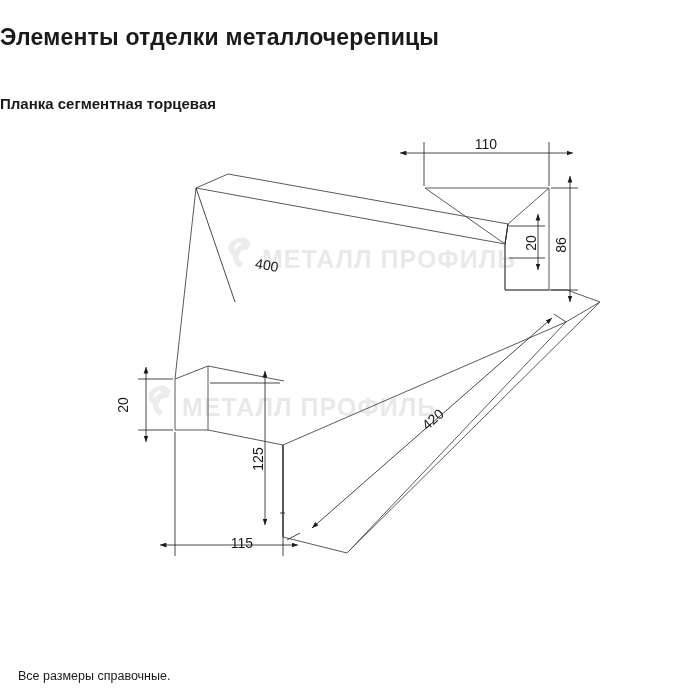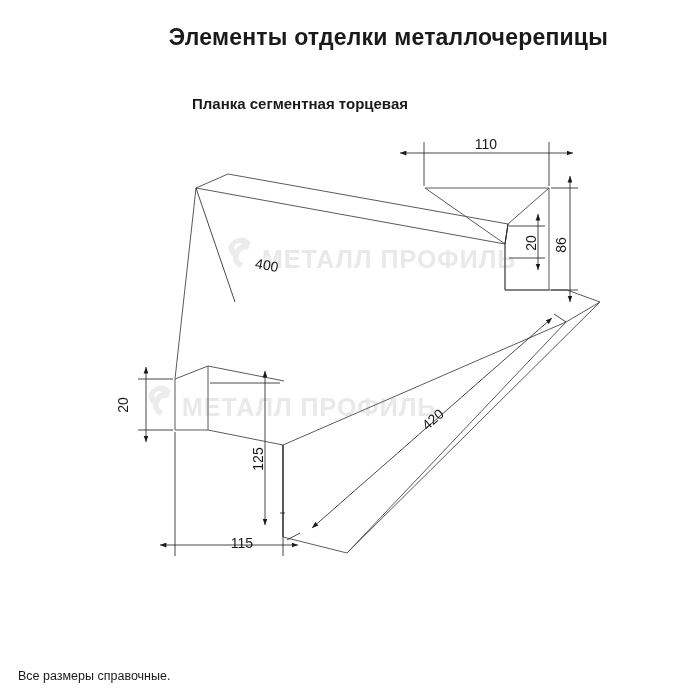--- a/index.html
+++ b/index.html
@@ -19,31 +19,31 @@
     position: absolute;
     inset: 0;
     width: 700px;
     height: 700px;
   }
   .title {
     position: absolute;
     top: 24px;
     left: 0;
     width: 608px;
-    text-align: right;
+    text-align: left;
     font-size: 23px;
     font-weight: bold;
     letter-spacing: 0.2px;
   }
   .subtitle {
     position: absolute;
     top: 93px;
     left: 0;
     width: 600px;
-    text-align: center;
+    text-align: left;
     font-size: 15px;
     font-weight: bold;
     line-height: 22px;
   }
   .subtitle .l2 { display: block; }
   .drawing {
     position: absolute;
     top: 0;
     left: 0;
     width: 700px;

